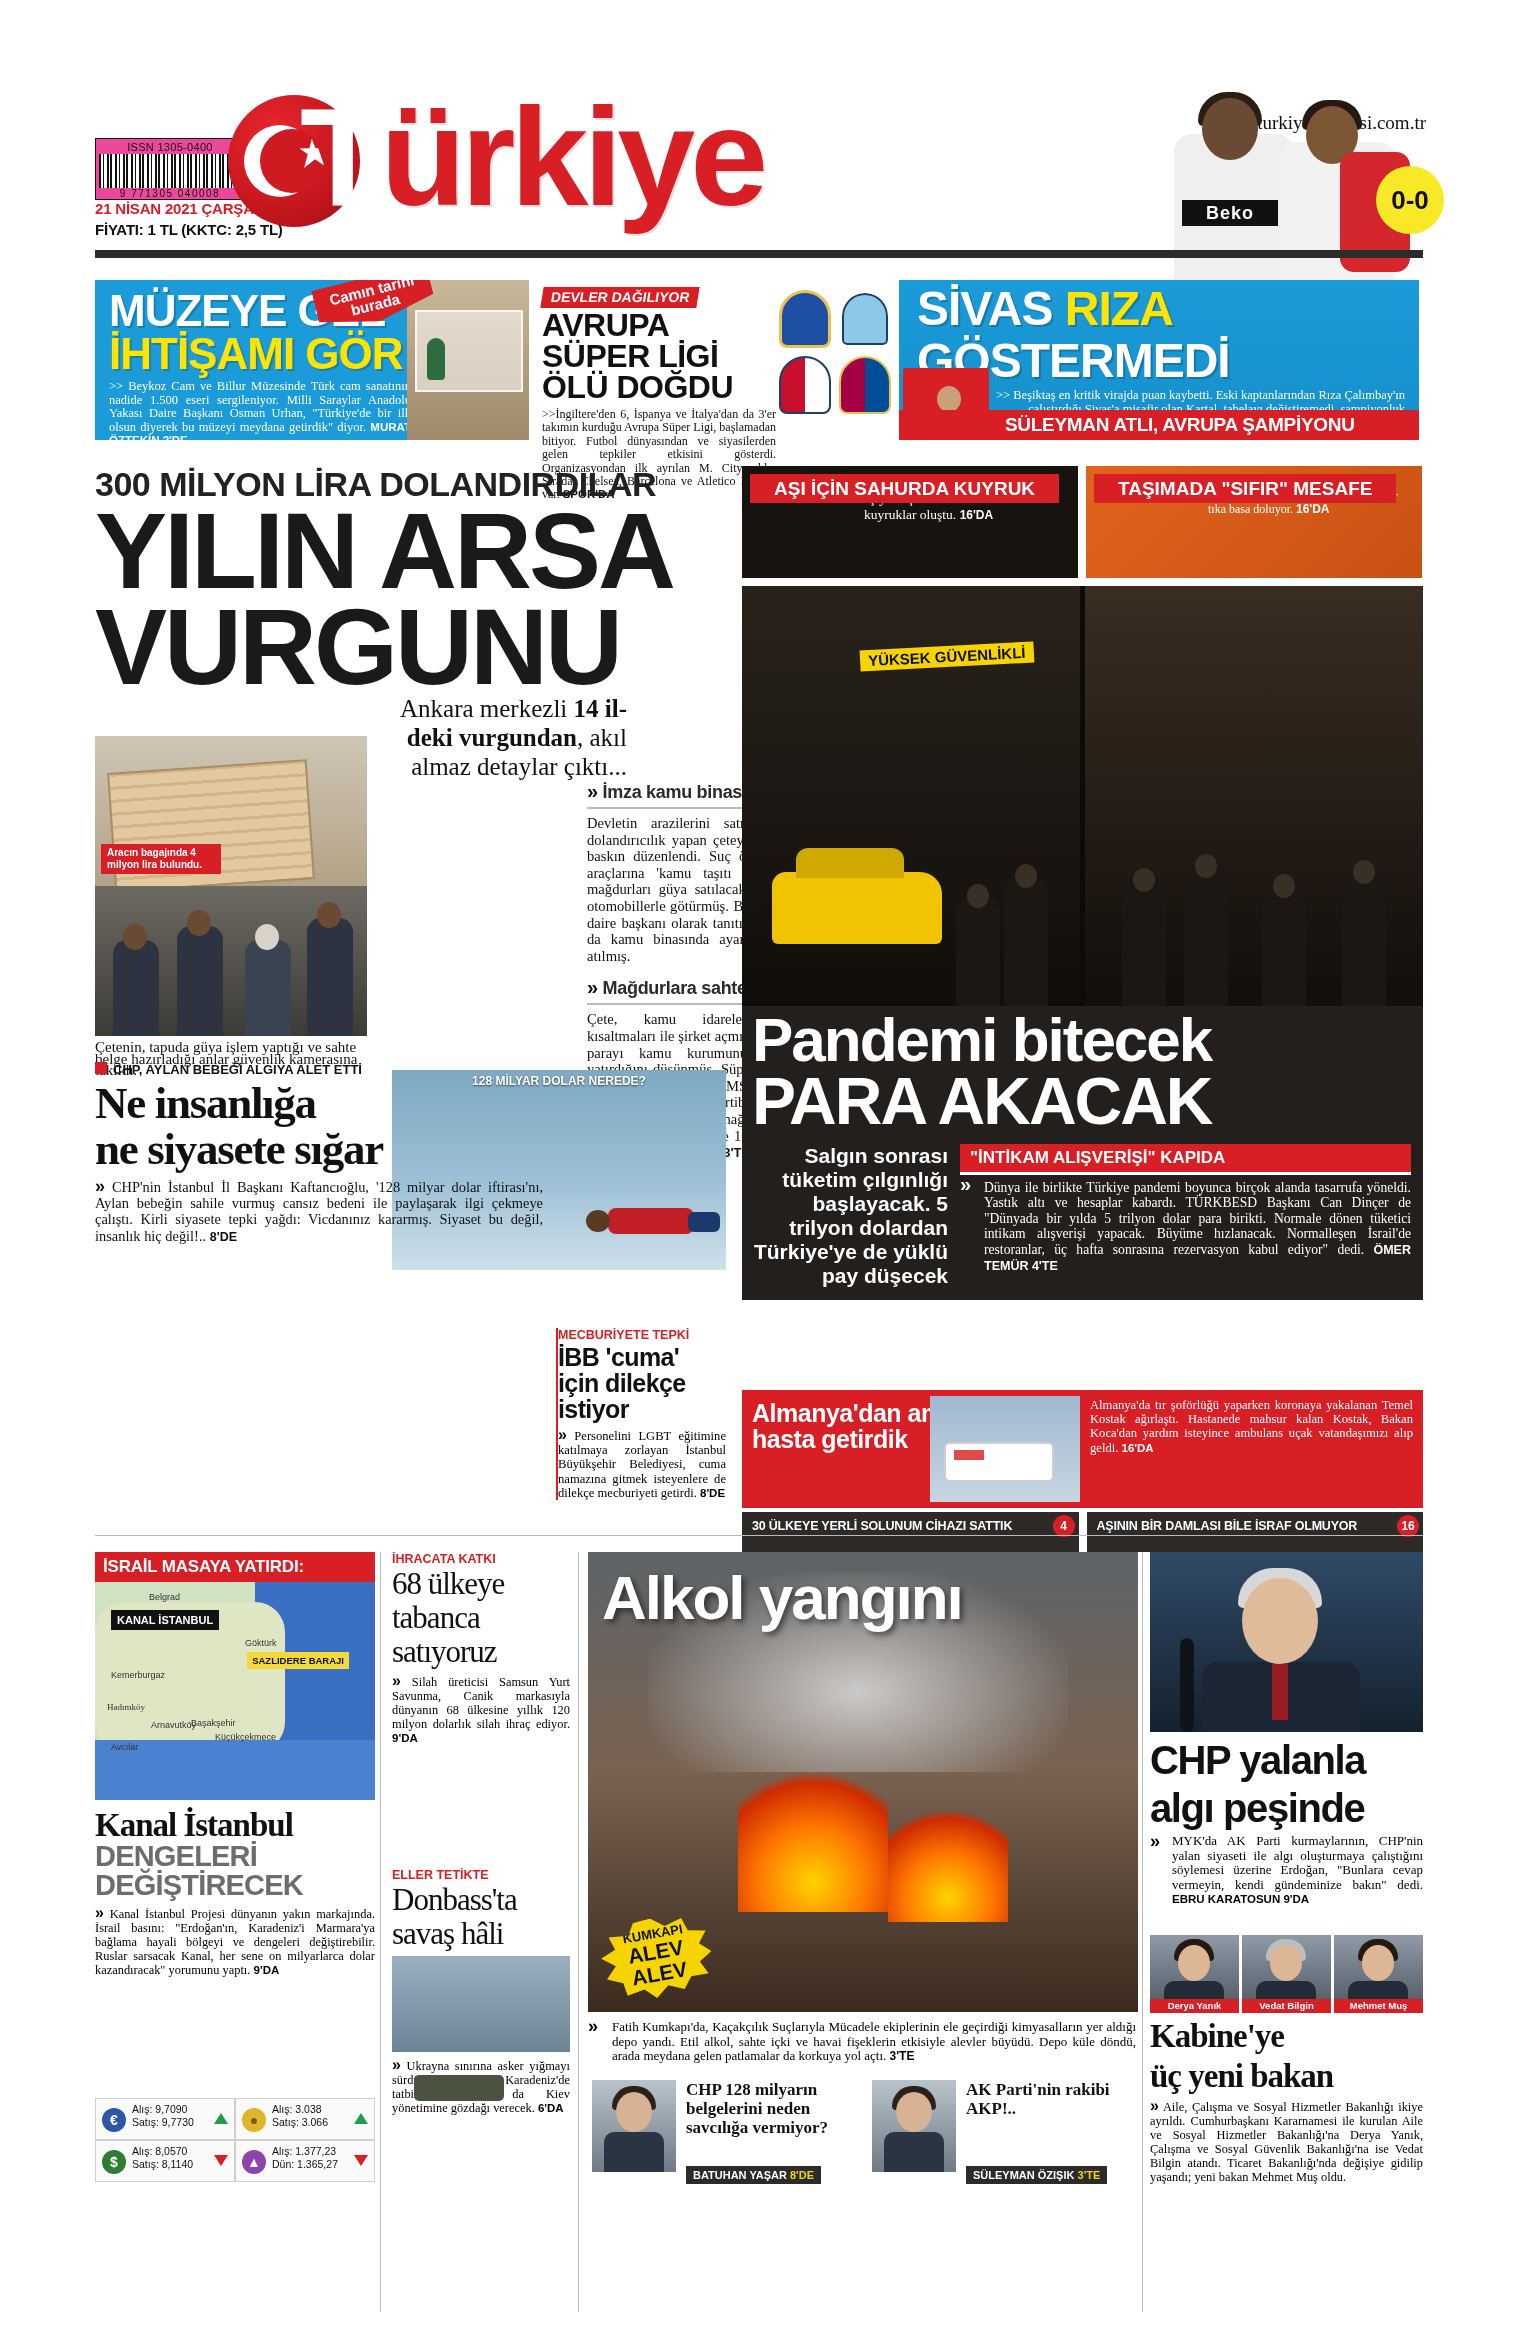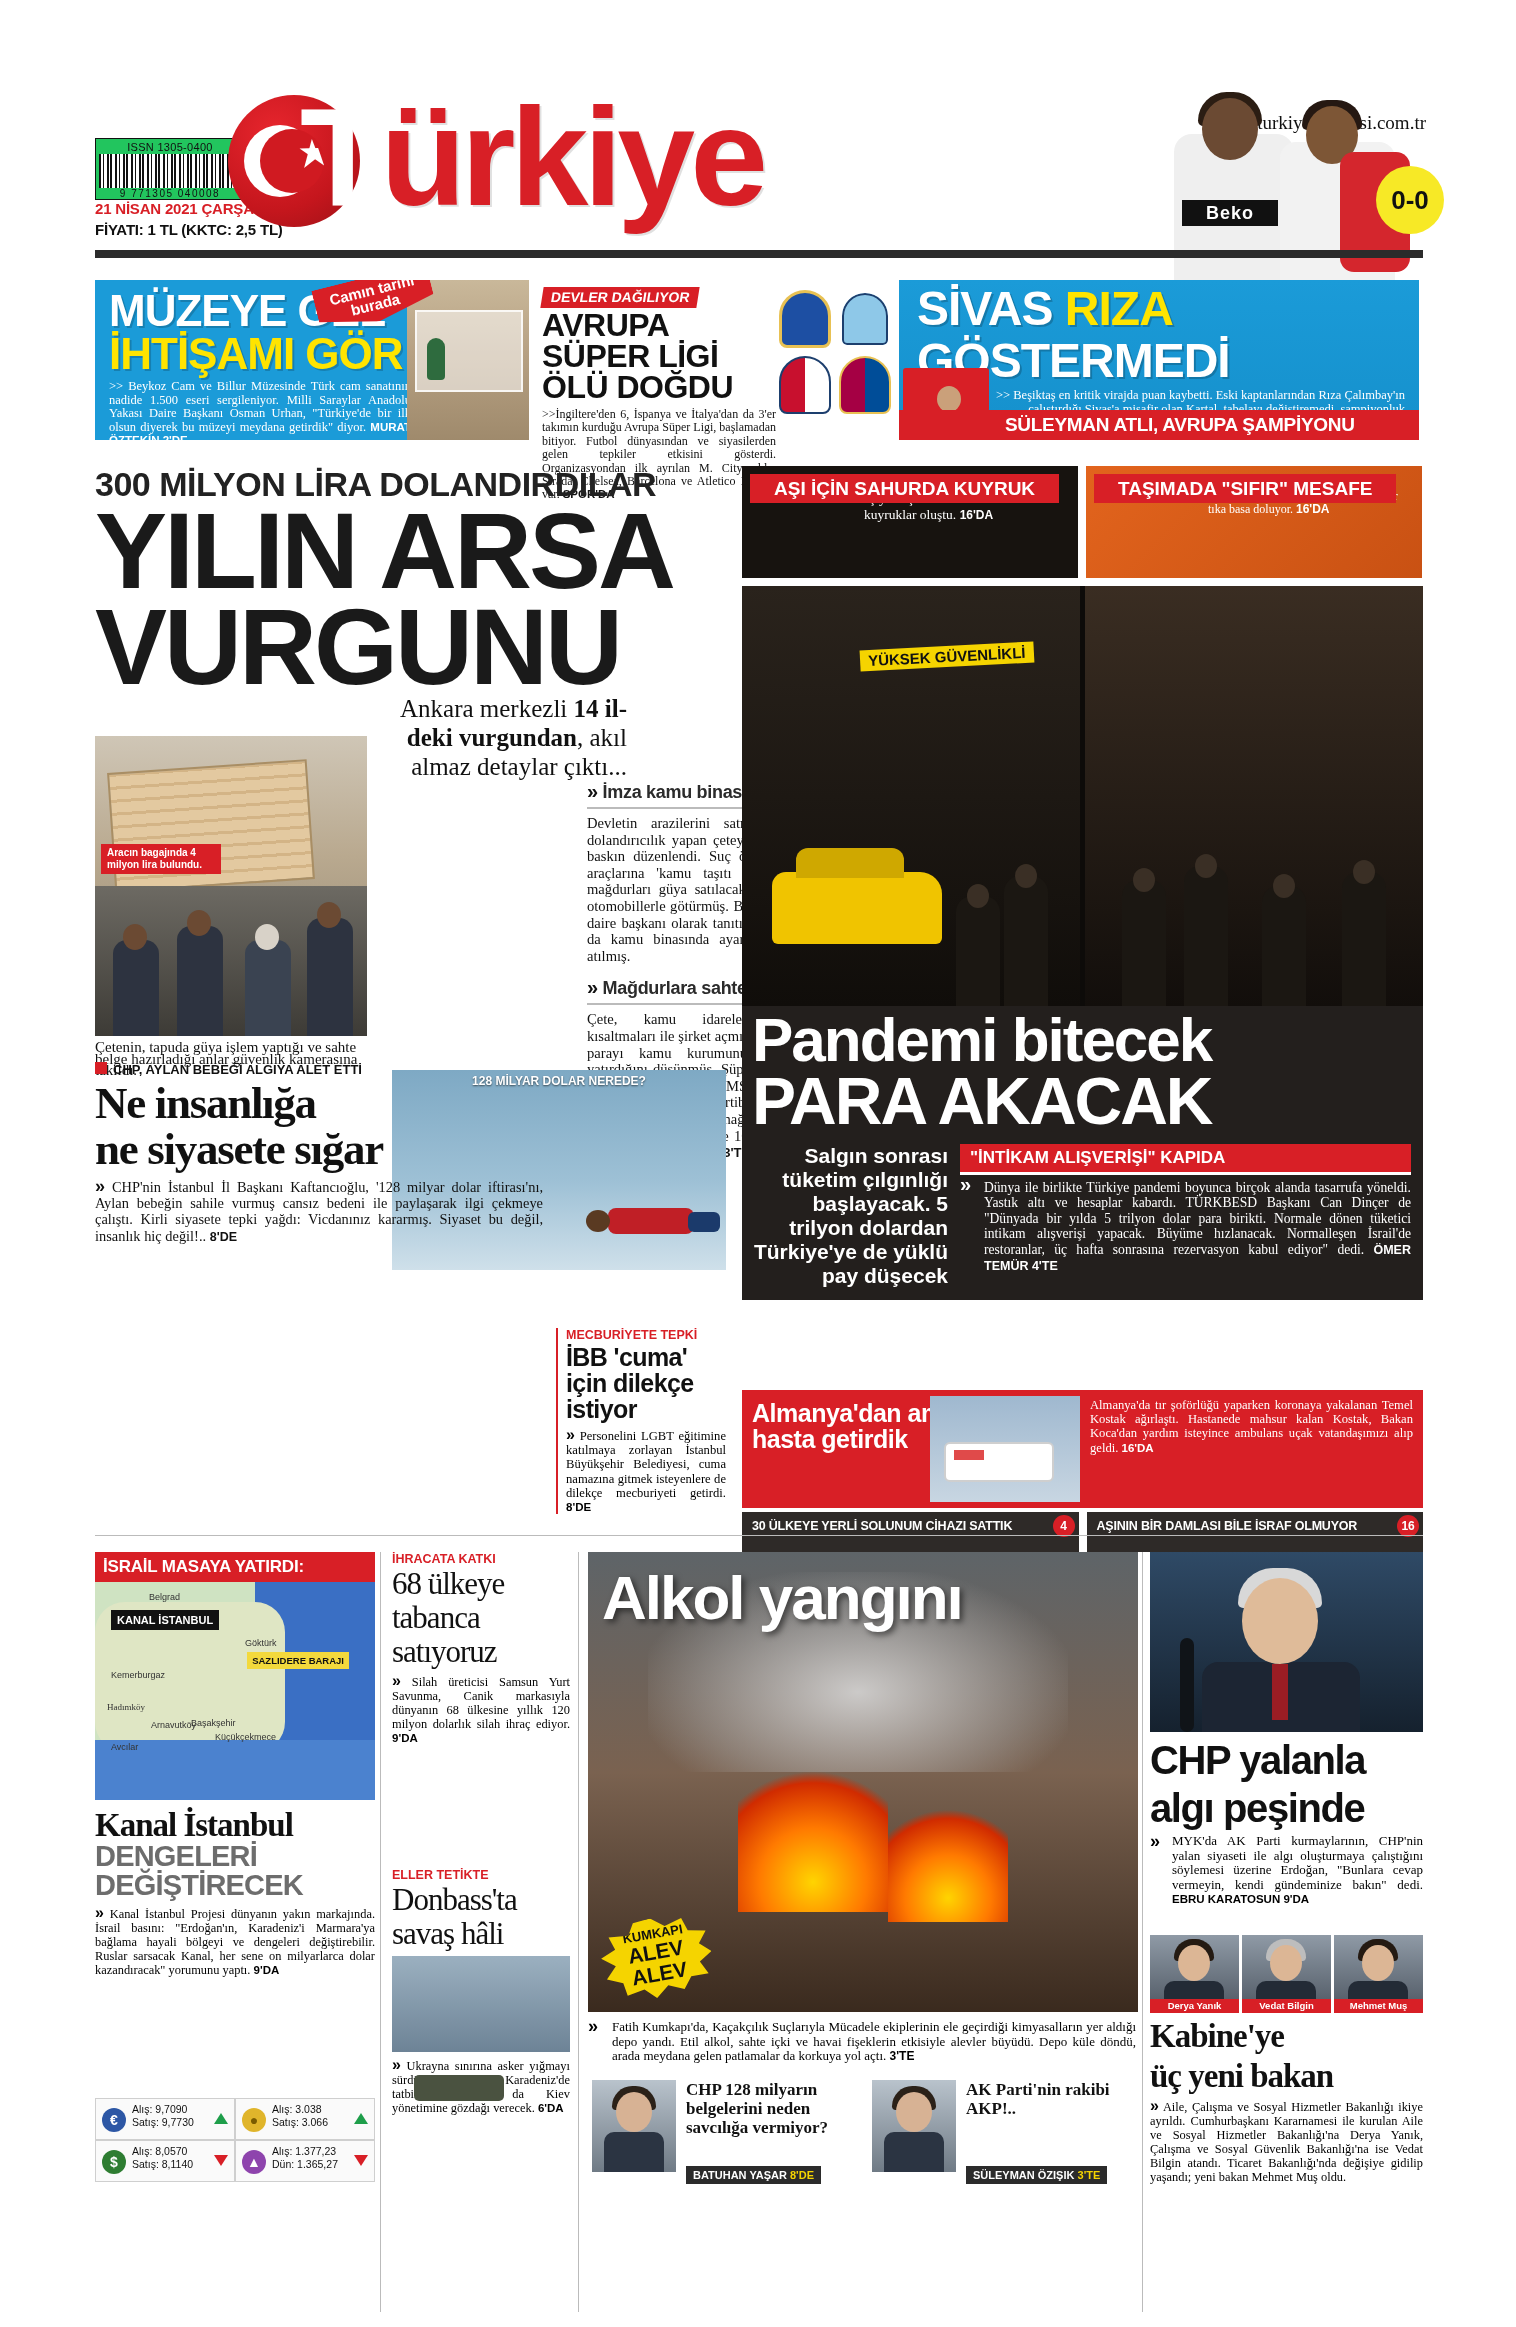--- a/index.html
+++ b/index.html
@@ -8,21 +8,21 @@
     background: #ffffff;
     font-family: "Liberation Serif", serif;
     overflow: hidden;
   }
   .page { position: relative; width: 1516px; height: 2327px; background:#fff; }
 
   
   .masthead { position:relative; height: 230px; }
   .issn-box {
     position:absolute; left:95px; top:138px; width:150px;
-    border:1.5px solid #111; background:#22c55e; padding:2px 3px 0 3px;
+    border:1.5px solid #111; background:#ec4899; padding:2px 3px 0 3px;
   }
   .issn-text { font-family:"Liberation Sans",sans-serif; font-size:11px; letter-spacing:.3px; text-align:center; color:#111; }
   .barcode { height:34px; width:100%; margin-top:1px;
     background: repeating-linear-gradient(90deg,#111 0 2px,#fff 2px 4px,#111 4px 5px,#fff 5px 8px,#111 8px 10px,#fff 10px 11px,#111 11px 13px,#fff 13px 16px);
   }
   .barcode-num { font-family:"Liberation Sans",sans-serif; font-size:10px; text-align:center; letter-spacing:1.5px; color:#111; }
   .date-line { position:absolute; left:95px; top:200px; font-family:"Liberation Sans",sans-serif;
     font-weight:bold; font-size:15px; color:#d81f26; letter-spacing:-.2px; white-space:nowrap;}
   .price-line { position:absolute; left:95px; top:221px; font-family:"Liberation Sans",sans-serif;
     font-weight:bold; font-size:15px; color:#111; letter-spacing:-.2px; white-space:nowrap;}
@@ -266,21 +266,21 @@
   }
   .ne-photo .topcap{
     position:absolute; left:0; top:0; width:100%; background:rgba(255,255,255,.0);
     color:#fff; font-family:"Liberation Sans",sans-serif; font-weight:bold; font-size:12px;
     text-align:center; padding-top:4px; text-shadow:0 1px 2px rgba(0,0,0,.6);
   }
   .ne-body-fig{position:absolute;right:32px;bottom:36px;width:86px;height:26px;background:#c01f26;border-radius:8px;}
   .ne-body-fig:after{content:"";position:absolute;left:-22px;top:2px;width:24px;height:22px;border-radius:50%;background:#5a3a22;}
   .ne-body-fig:before{content:"";position:absolute;right:-26px;top:4px;width:32px;height:20px;background:#1b3a6b;border-radius:6px;}
 
-  .mecb{ position:absolute; left:556px; top:1062px; width:170px; border-left:2px solid #d81f26; padding-left:8px;}
+  .mecb{ position:absolute; left:556px; top:1062px; width:170px; border-left:2px solid #d81f26; }
   .mecb .k{ font-family:"Liberation Sans",sans-serif; font-weight:bold; font-size:12.5px; color:#d81f26; }
   .mecb .h{ font-family:"Liberation Sans",sans-serif; font-weight:bold; font-size:25px; color:#111;
     line-height:26px; padding-top:2px; letter-spacing:-.6px;}
   .mecb .b{ font-family:"Liberation Serif",serif; font-size:12.6px; line-height:14.2px; padding-top:6px; text-align:justify;}
   .mecb .b b{ font-family:"Liberation Sans",sans-serif; font-size:11.5px; }
 
   .hr-thin{ position:absolute; background:#bbb; height:1px; }
   .vr-thin{ position:absolute; background:#bbb; width:1px; }
 
   

